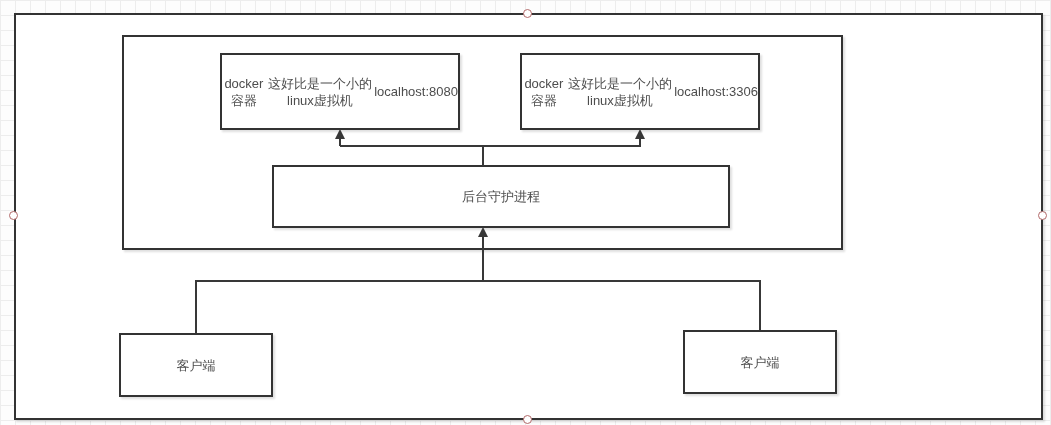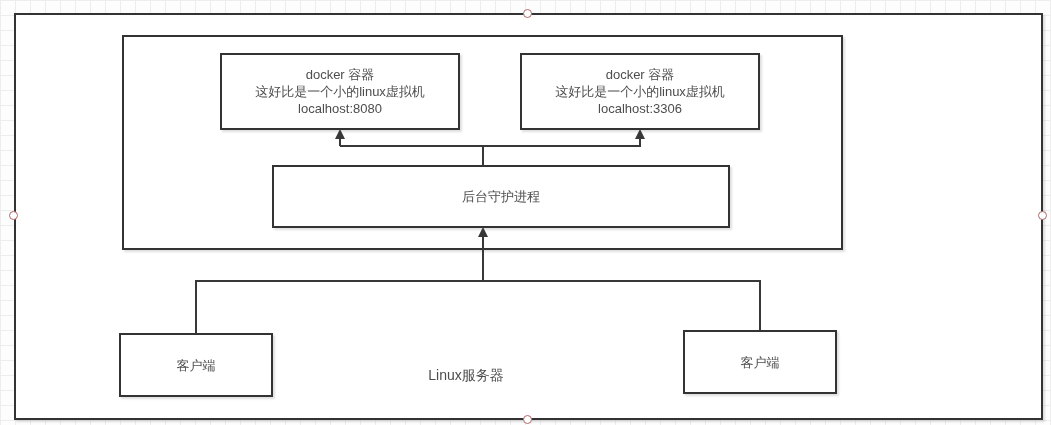--- a/index.html
+++ b/index.html
@@ -20,21 +20,21 @@
     position: absolute; background: #ffffff;
     border: 2px solid #333333; box-sizing: border-box;
     box-shadow: 2px 2px 2px rgba(0,0,0,0.13);
   }
   .outer-rect  { left: 14px;  top: 13px;  width: 1029px; height: 407px; }
   .inner-rect  { left: 122px; top: 35px;  width: 721px;  height: 215px; }
   .node {
     position: absolute; background: #ffffff;
     border: 2px solid #333333; box-sizing: border-box;
     box-shadow: 2px 2px 2px rgba(0,0,0,0.13);
-    display: flex; flex-direction: column; align-items: center; justify-content: center;
+    display: flex; flex-direction: row; align-items: center; justify-content: center;
     color: #4d4d4d; font-size: 13px; line-height: 17px; text-align: center;
   }
   .docker-left  { left: 220px; top: 53px;  width: 240px; height: 77px; }
   .docker-right { left: 520px; top: 53px;  width: 240px; height: 77px; }
   .daemon       { left: 272px; top: 165px; width: 458px; height: 63px; }
   .client-left  { left: 119px; top: 333px; width: 154px; height: 64px; }
   .client-right { left: 683px; top: 330px; width: 154px; height: 64px; }
   .free-label {
     position: absolute; left: 366px; top: 367px; width: 200px;
     text-align: center; color: #4d4d4d; font-size: 14px;
@@ -89,21 +89,20 @@
     <div>后台守护进程</div>
   </div>
 
   <div class="node client-left">
     <div>客户端</div>
   </div>
   <div class="node client-right">
     <div>客户端</div>
   </div>
 
-  <div class="free-label">Linux服务器</div>
 
   <div class="line l-branch-h"></div>
   <div class="line l-branch-stub"></div>
   <div class="line l-arrow-left-v"></div>
   <div class="line l-arrow-right-v"></div>
   <div class="arrow-up a-left"></div>
   <div class="arrow-up a-right"></div>
 
   <div class="line l-clients-h"></div>
   <div class="line l-center-up-v"></div>

